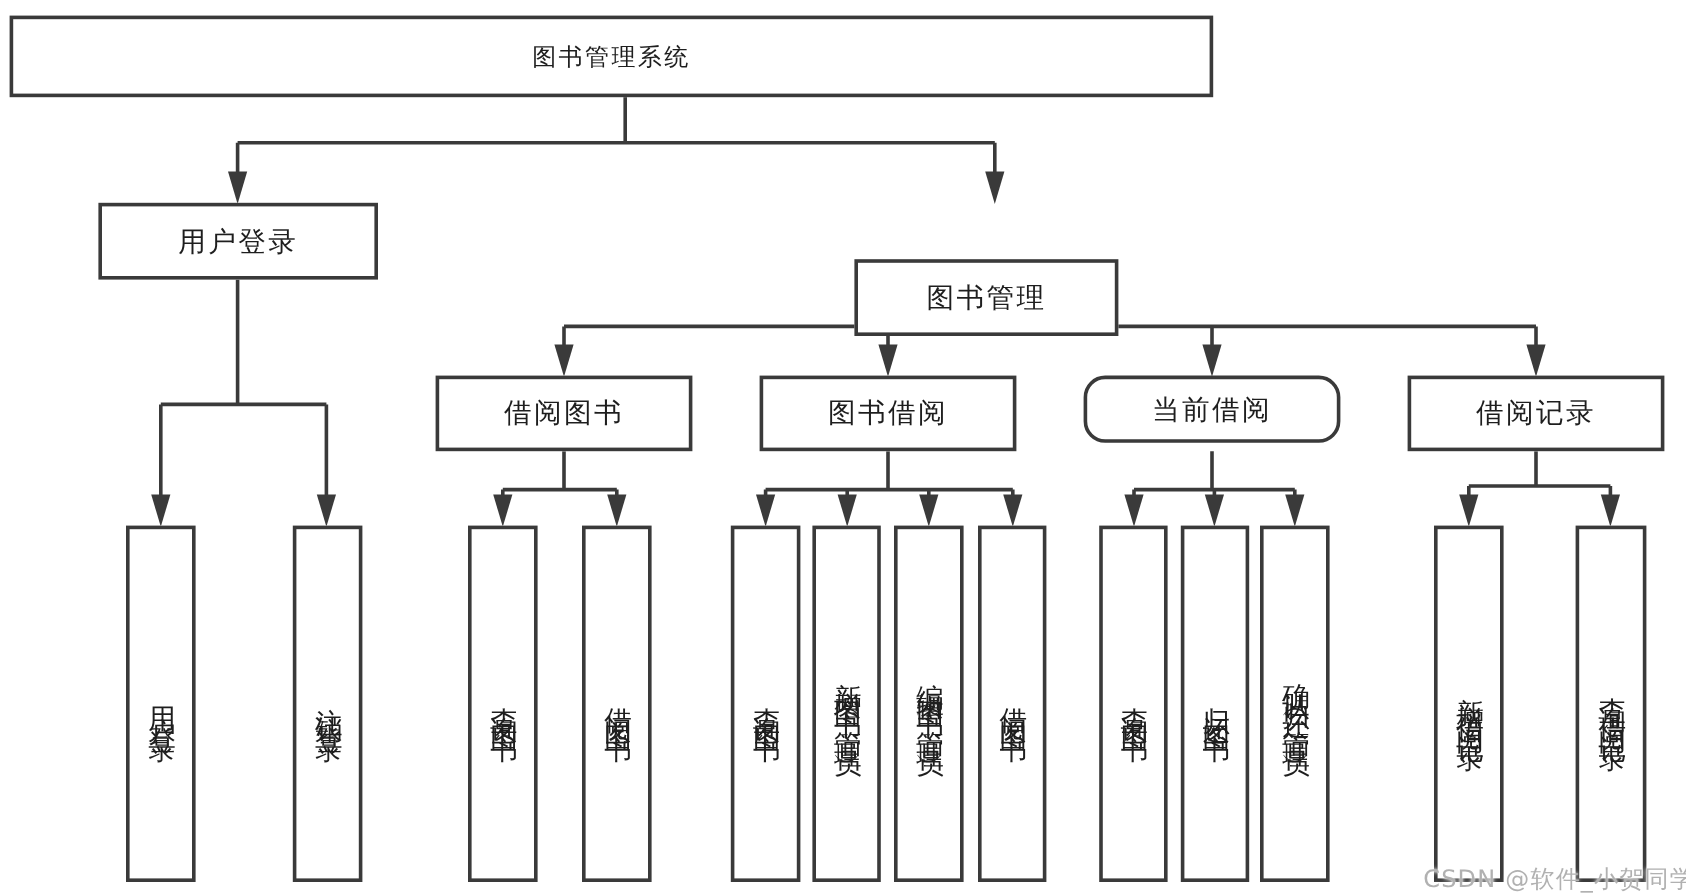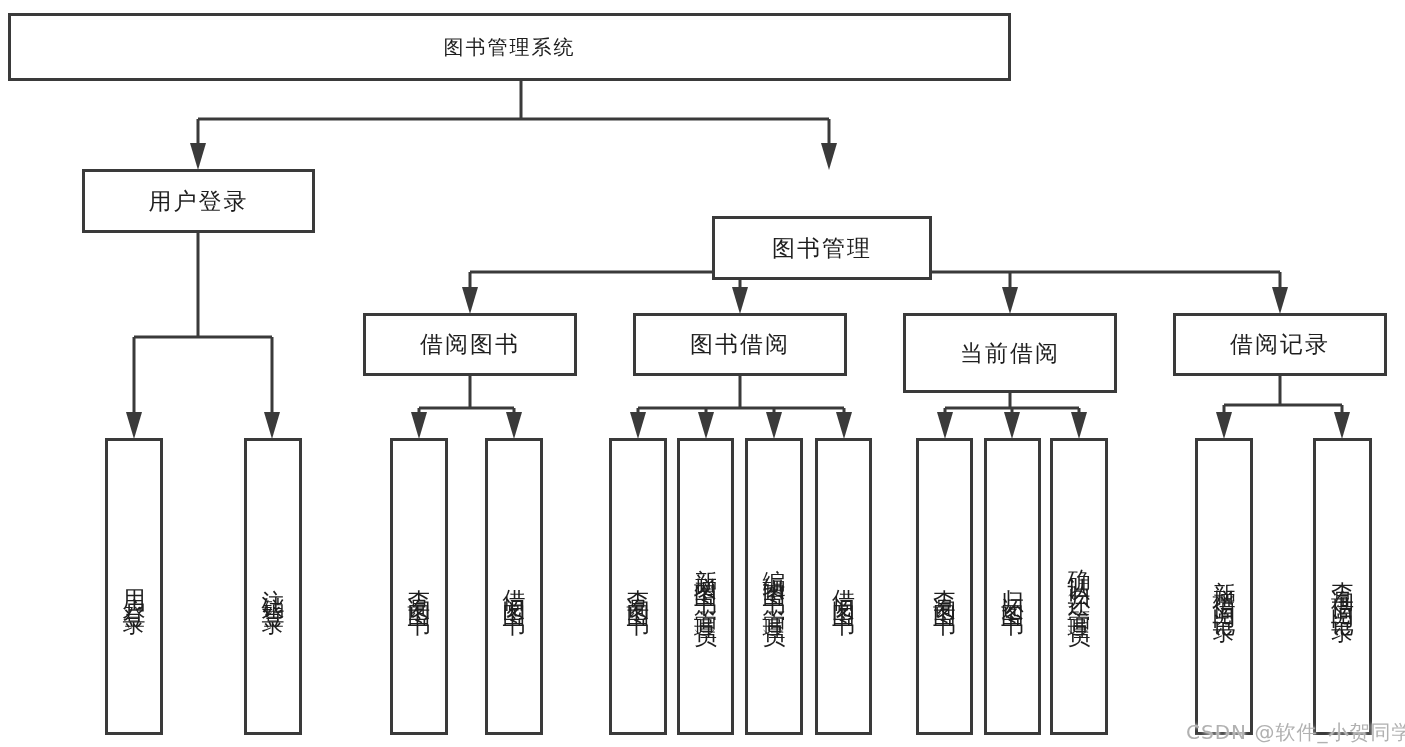--- a/index.html
+++ b/index.html
@@ -108,21 +108,21 @@
   <div class="node hnode" style="left:712px; top:174px; width:220px; height:64px;margin-top:42px;">
     <span>图书管理</span>
   </div>
 
   <div class="node hnode" style="left:363px; top:313px; width:214px; height:63px;">
     <span>借阅图书</span>
   </div>
   <div class="node hnode" style="left:633px; top:313px; width:214px; height:63px;text-align:right;">
     <span>图书借阅</span>
   </div>
-  <div class="node hnode" style="left:903px; top:313px; width:214px; height:80px;">
+  <div class="node hnode" style="left:903px; top:313px; width:214px; height:56px;border-radius:18px;">
     <span>当前借阅</span>
   </div>
   <div class="node hnode" style="left:1173px; top:313px; width:214px; height:63px;">
     <span>借阅记录</span>
   </div>
 
   <div class="node vnode" style="left:105px; top:438px; width:58px; height:297px;">
     <span>用户登录</span>
   </div>
   <div class="node vnode" style="left:244px; top:438px; width:58px; height:297px;">

